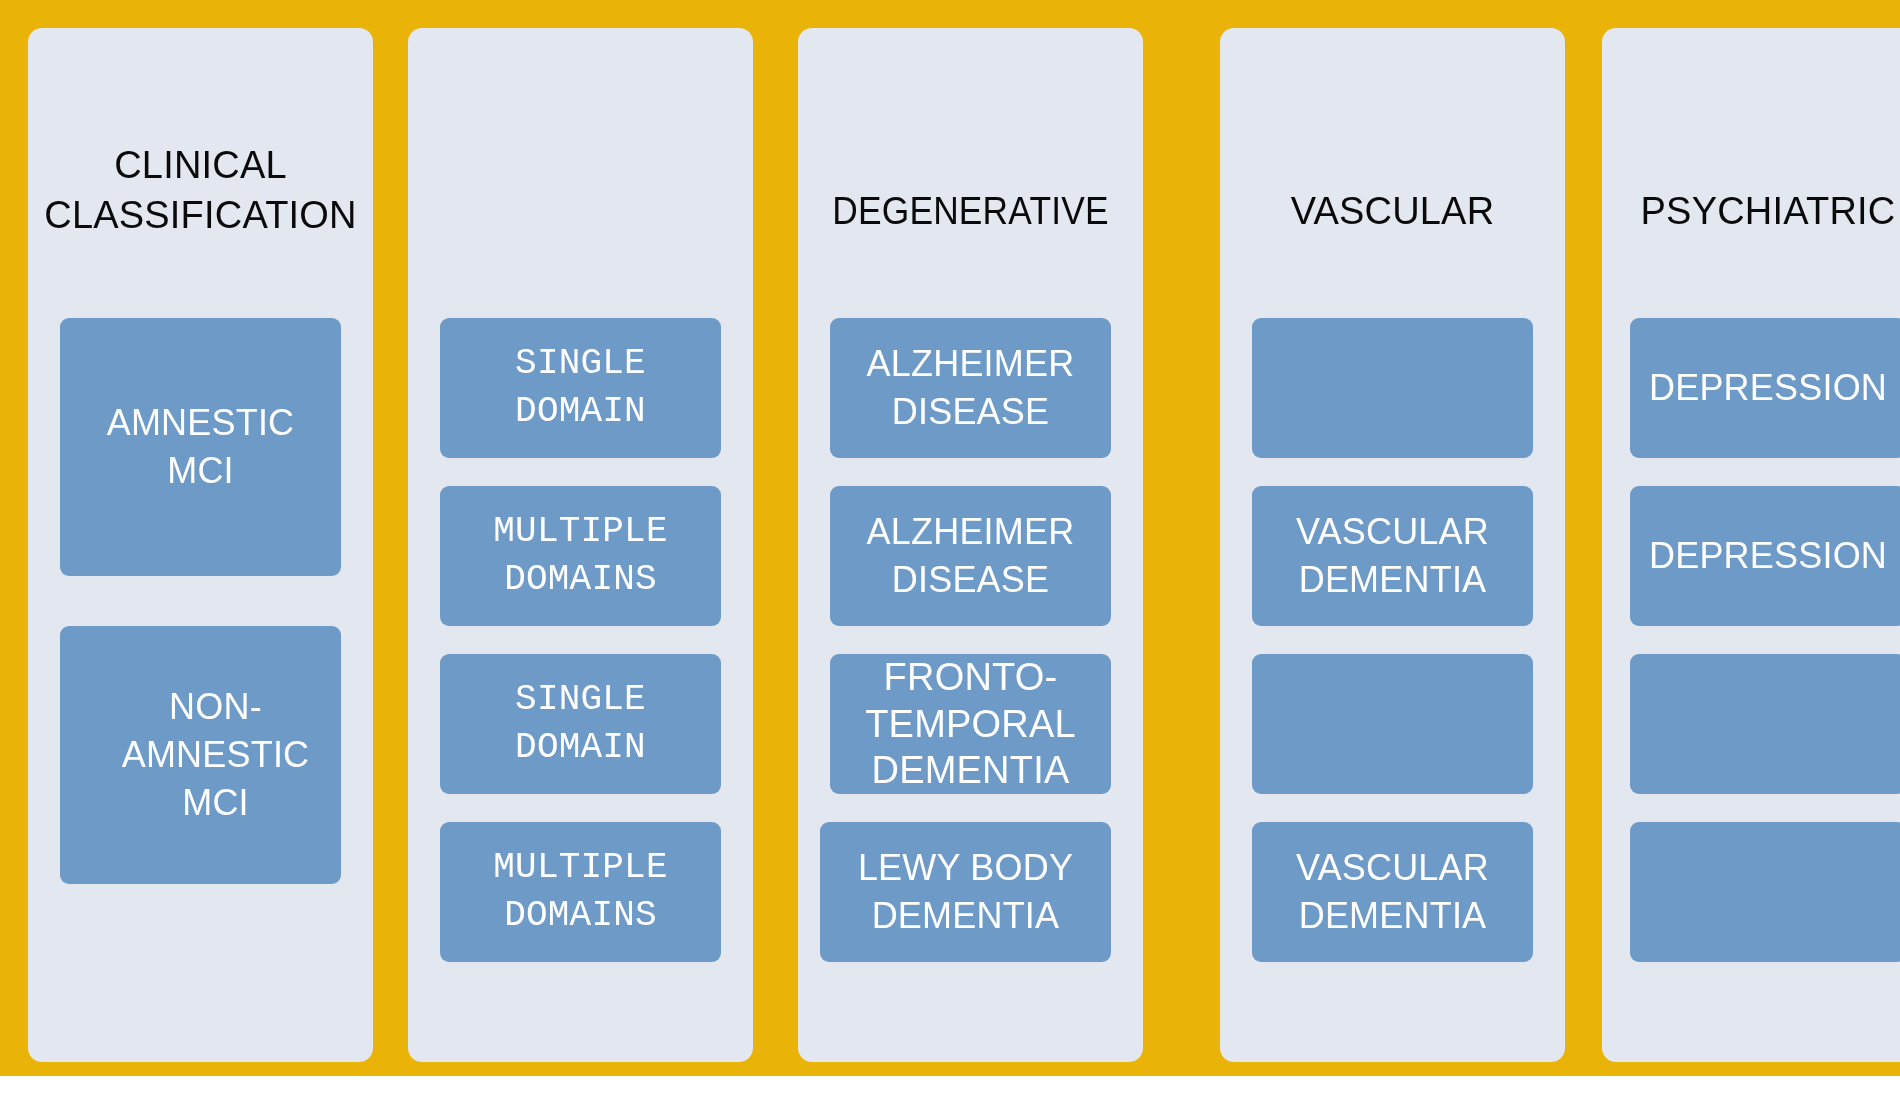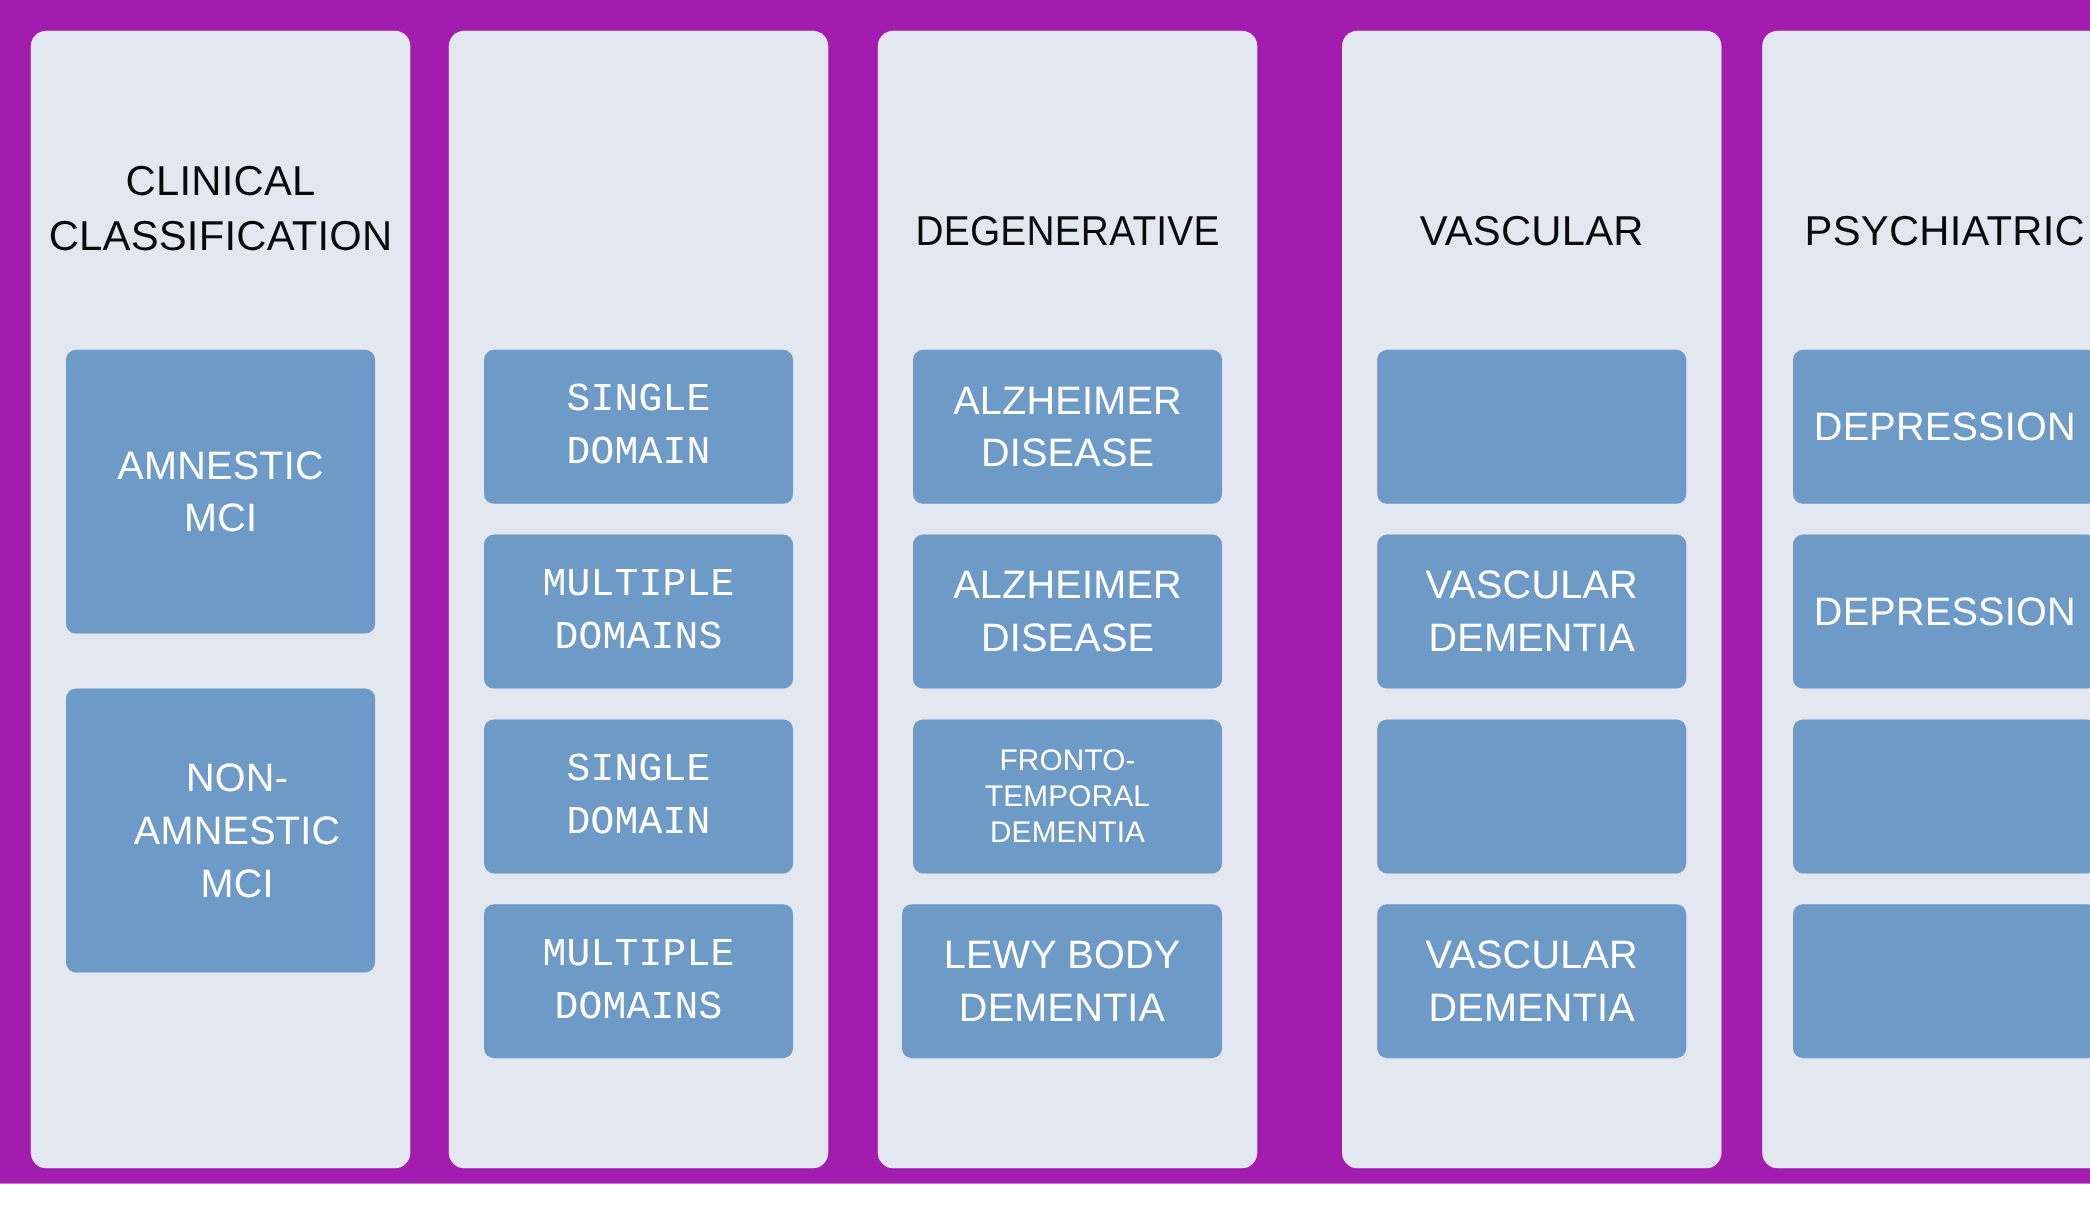--- a/index.html
+++ b/index.html
@@ -11,21 +11,21 @@
     width: 1900px;
     height: 1100px;
     font-family: "Liberation Sans", sans-serif;
     overflow: hidden;
   }
 
   #diagram {
     position: relative;
     width: 1900px;
     height: 1076px;
-    background: #a21caf;
+    background: #eab308;
   }
 
   .panel {
     position: absolute;
     top: 28px;
     height: 1034px;
     background: #e3e7f0;
     border-radius: 14px;
     box-sizing: border-box;
   }
@@ -64,21 +64,21 @@
     text-align: center;
     color: #ffffff;
     font-size: 36px;
     line-height: 1.34;
     letter-spacing: 0.2px;
     white-space: pre-line;
     padding: 4px 6px;
     overflow: hidden;
   }
 
-  .box.small-text { font-size: 27px; line-height: 1.22; }
+  .box.small-text { font-size: 38px; line-height: 1.22; }
 </style>
 </head>
 <body>
 
 <div id="diagram">
 
   <div class="panel" style="left:28px; width:345px;">
     <div class="panel-header two-line">CLINICAL
 CLASSIFICATION</div>
     <div class="boxes">

